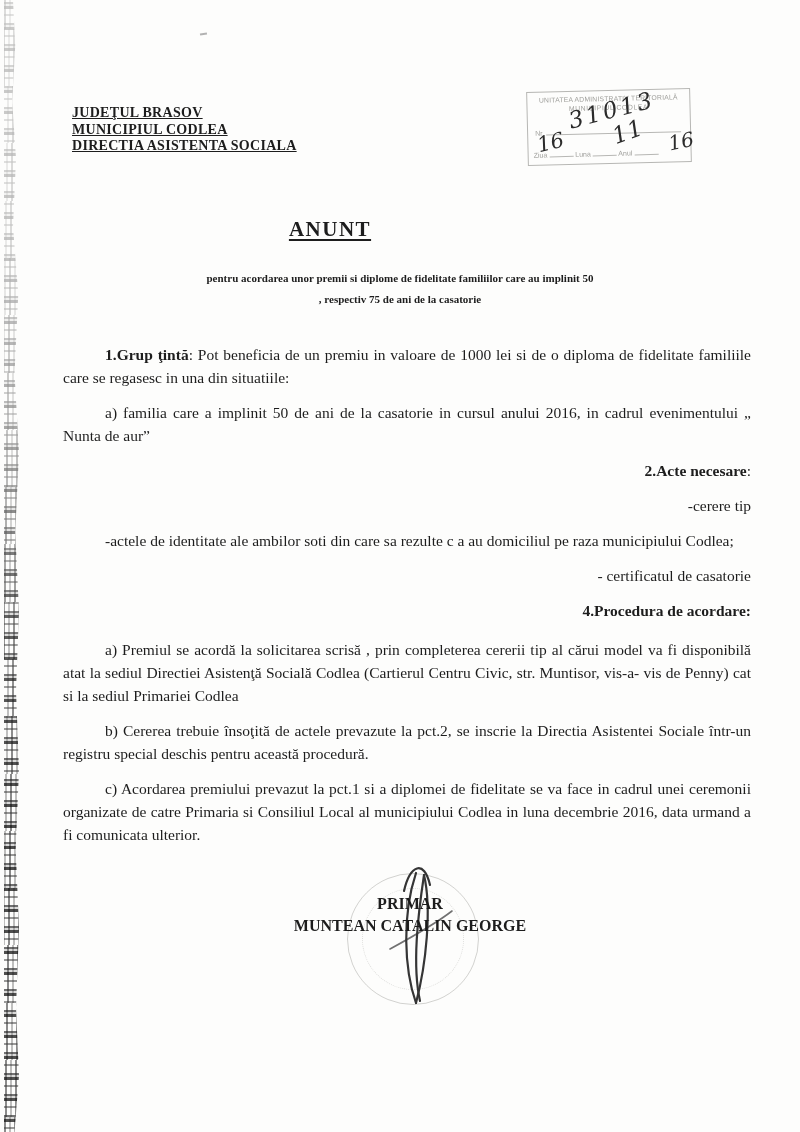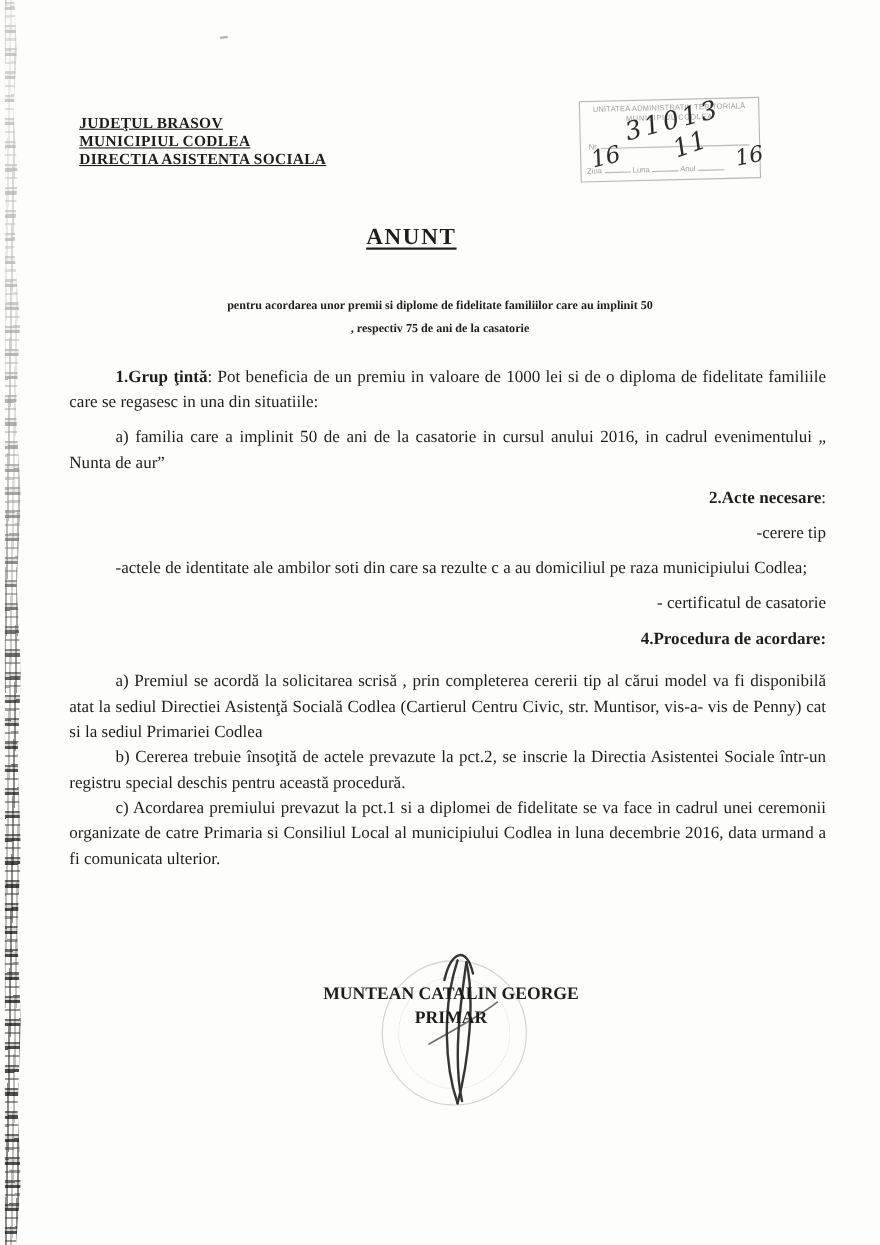--- a/index.html
+++ b/index.html
@@ -59,35 +59,35 @@
   .stamp .row-date .line-s{display:inline-block;width:24px;border-bottom:1px solid #b7b7b4;height:7px;}
   .hw{
     position:absolute;color:#2b2b2b;
     font-family:"DejaVu Serif", serif;font-style:italic;
   }
   .hw-nr{left:40px;top:6px;font-size:23px;letter-spacing:3px;transform:rotate(-13deg);}
   .hw-ziua{left:9px;top:38px;font-size:21px;transform:rotate(-12deg);}
   .hw-luna{left:84px;top:28px;font-size:23px;transform:rotate(-18deg);letter-spacing:1px;}
   .hw-anul{left:140px;top:40px;font-size:20px;transform:rotate(-10deg);}
   
-  .title-wrap{position:absolute;left:0;top:203px;width:660px;text-align:center;padding-left:44px;}
+  .title-wrap{position:absolute;left:0;top:217px;width:660px;text-align:center;}
   .doc-title{
     display:inline-block;font-size:21px;font-weight:bold;letter-spacing:1.5px;
     text-decoration:underline;text-underline-offset:3px;
   }
   .subtitle{
     position:absolute;left:40px;top:236px;width:720px;text-align:center;
     font-weight:bold;font-size:11px;line-height:21px;margin-top:32px;
   }
   
   .body-flow{
     position:absolute;left:63px;top:331px;width:688px;
     font-size:15.5px;line-height:23px;text-align:justify;
   }
-  .body-flow p{margin:0 0 9px 0;text-indent:42px;}
+  .body-flow p{margin:12px 0 9px 0;text-indent:42px;}
   .body-flow p.noj{text-align:right;}
   .body-flow p.tight{margin-bottom:0;}
   .body-flow p.h3gap{margin-bottom:16px;}
   b{font-weight:bold;}
   
   .sig-block{
     position:absolute;left:250px;top:893px;width:320px;text-align:center;
     font-weight:bold;font-size:16px;line-height:22px;
   }
   .seal{
@@ -154,22 +154,22 @@
     <p class="tight">a) Premiul se acordă la solicitarea scrisă , prin completerea cererii tip al cărui model va fi disponibilă atat la sediul Directiei Asistenţă Socială Codlea (Cartierul Centru Civic, str. Muntisor, vis-a- vis de Penny) cat si la sediul Primariei Codlea</p>
     <p class="tight">b) Cererea trebuie însoţită de actele prevazute la pct.2, se inscrie la Directia Asistentei Sociale într-un registru special deschis pentru această procedură.</p>
     <p class="tight">c) Acordarea premiului prevazut la pct.1 si a diplomei de fidelitate se va face in cadrul unei ceremonii organizate de catre Primaria si Consiliul Local al municipiului Codlea in luna decembrie 2016, data urmand a fi comunicata ulterior.</p>
   </div>
 
   <div class="seal">
     <div class="seal-inner"></div>
   </div>
 
   <div class="sig-block">
+    <div>PRIMAR</div>
     <div>MUNTEAN CATALIN GEORGE</div>
-    <div>PRIMAR</div>
   </div>
 
   <svg class="sig-svg" width="96" height="158" viewBox="0 0 96 158">
     <g fill="none" stroke="#1a1a1a" stroke-width="2.2" stroke-linecap="round" opacity="0.88">
       <path d="M 44 20 C 30 62, 32 116, 44 150"></path>
       <path d="M 44 150 C 54 112, 60 56, 52 22"></path>
       <path d="M 52 22 C 46 62, 40 112, 48 148"></path>
       <path d="M 32 38 C 38 12, 52 6, 58 32"></path>
       <path d="M 18 96 C 40 84, 62 72, 80 58" stroke-width="1.6" opacity="0.7"></path>
     </g>

